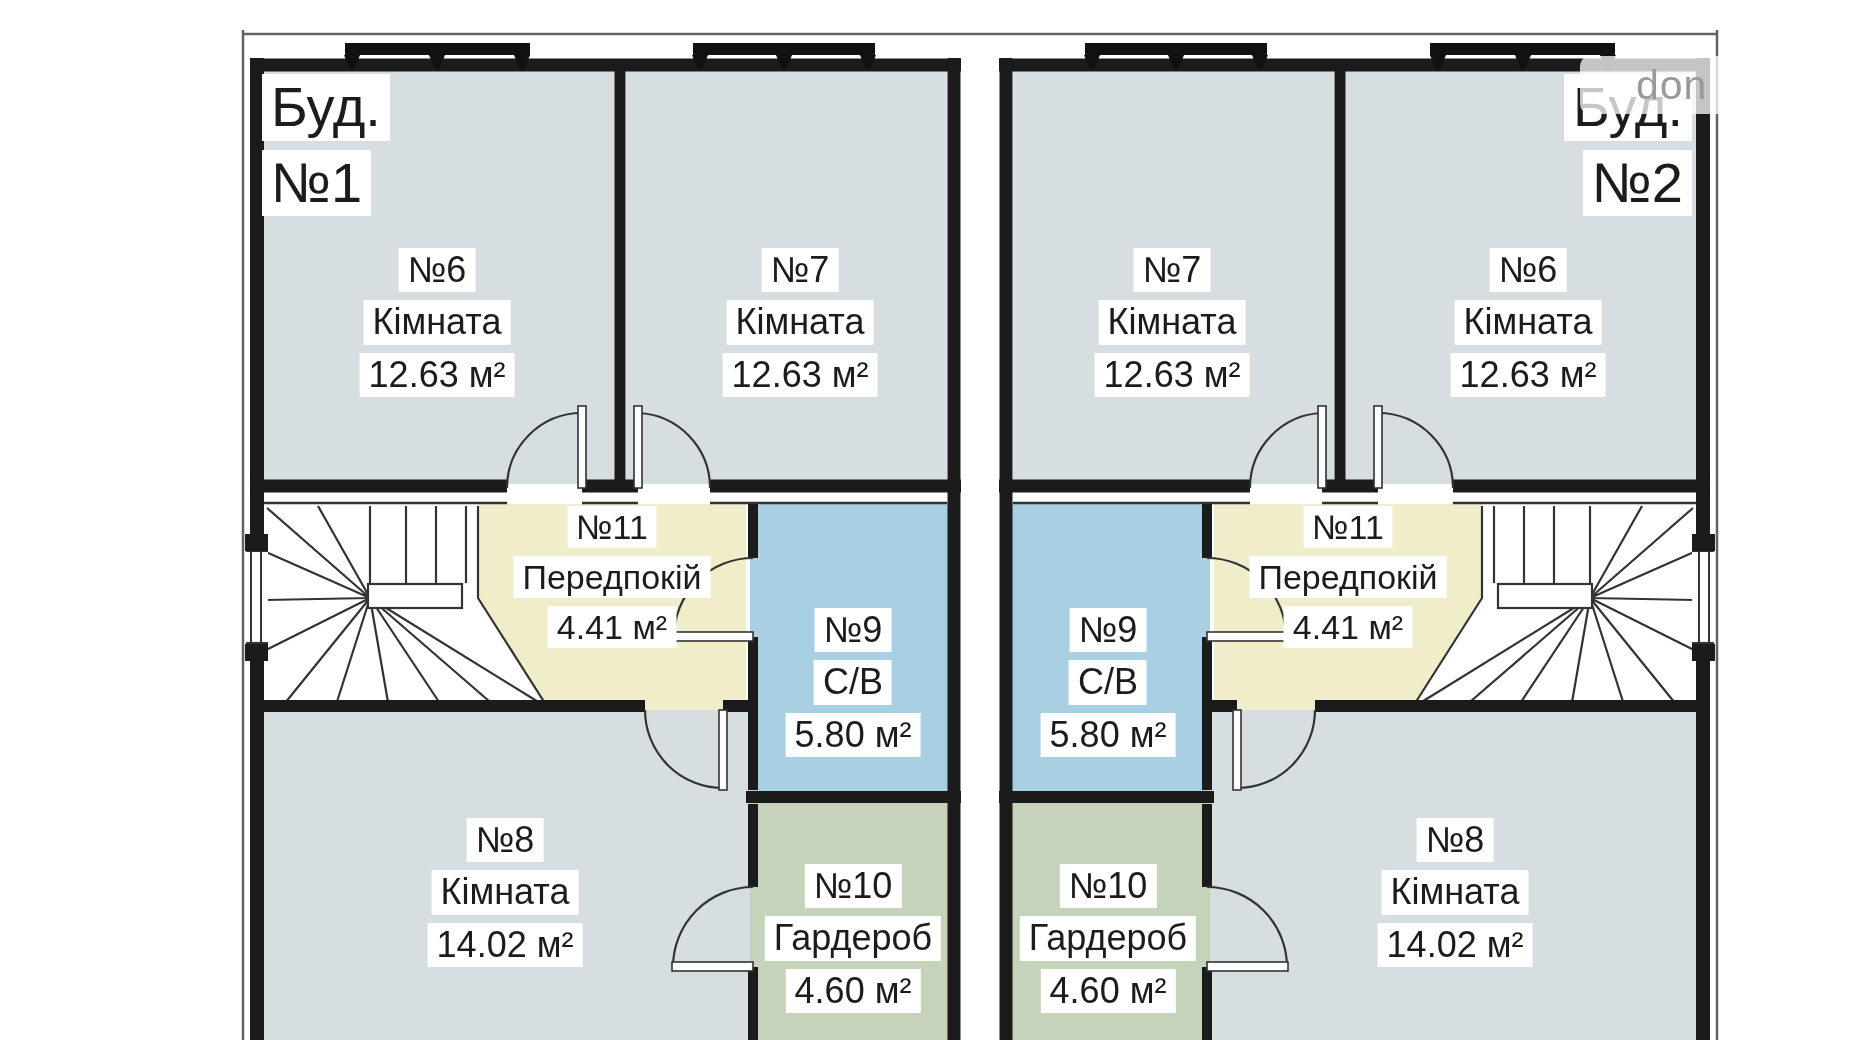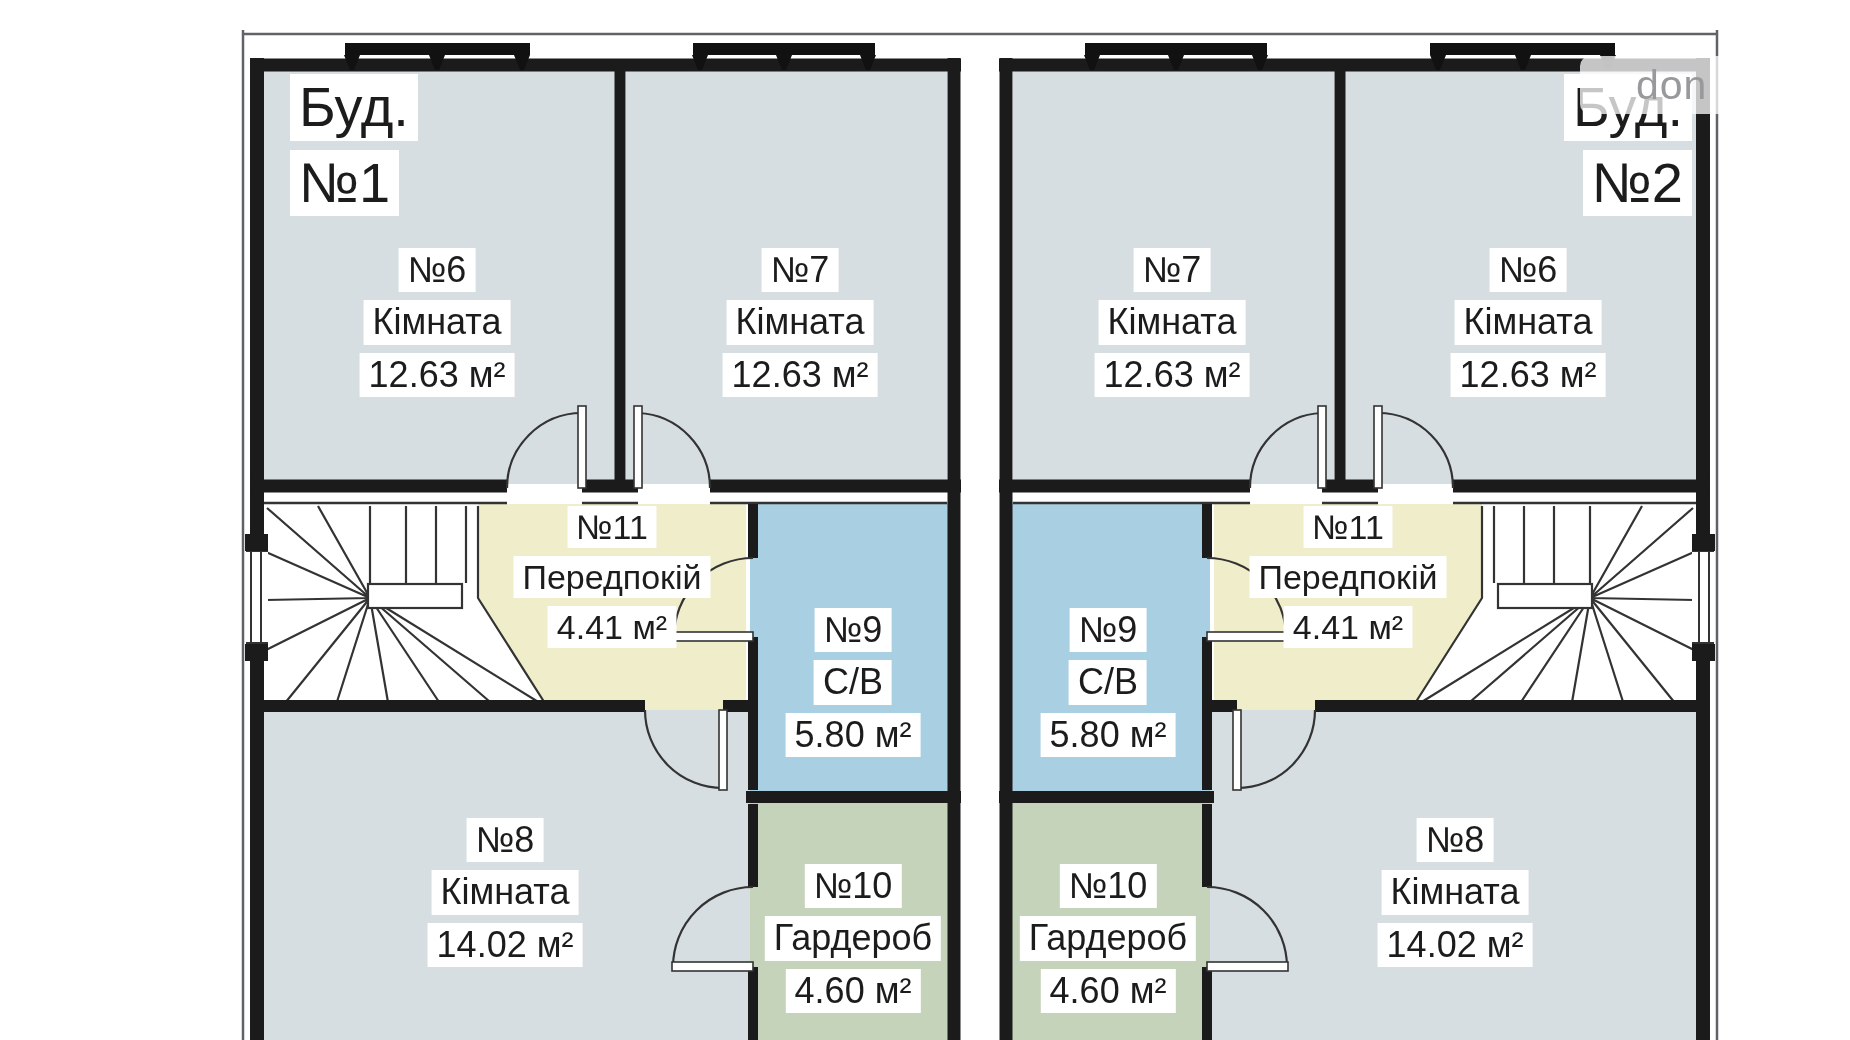--- a/index.html
+++ b/index.html
@@ -8,21 +8,21 @@
     font-family:"Liberation Sans","DejaVu Sans",sans-serif;color:#1c1c1c;
   }
   .plan-svg{position:absolute;left:0;top:0;width:1850px;height:1040px;}
   .lbl{
     position:absolute;display:flex;flex-direction:column;align-items:center;gap:8px;
     font-size:36px;line-height:1.12;white-space:nowrap;transform:translateX(-50%);
     text-align:center;
   }
   .lbl span{background:#fff;padding:2px 9px;}
   .lbl.hall{font-size:34px;}
-  .lbl.title{font-size:56px;gap:9px;transform:none;align-items:flex-start;margin-left:28px;}
+  .lbl.title{font-size:56px;gap:9px;transform:none;align-items:flex-start;}
   .lbl.title.right{align-items:flex-end;}
   .watermark{
     position:absolute;left:1580px;top:56px;width:270px;height:58px;
     background:rgba(255,255,255,0.75);border-radius:10px 0 0 10px;
     display:flex;align-items:center;padding-left:56px;box-sizing:border-box;
     font-size:41px;font-weight:400;letter-spacing:1px;
   }
 </style>
 </head>
 <body>

